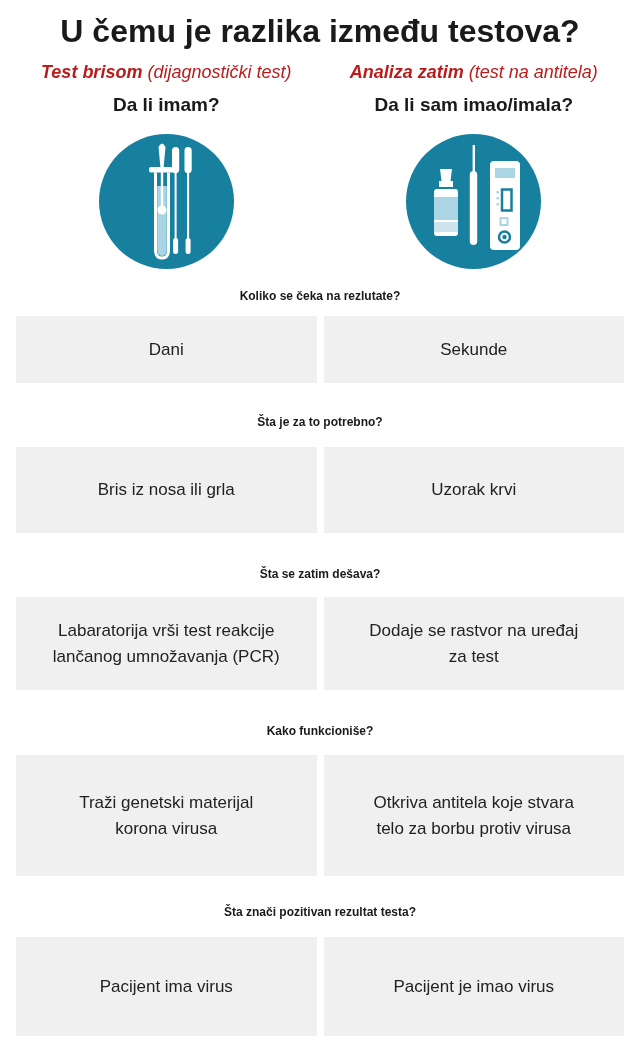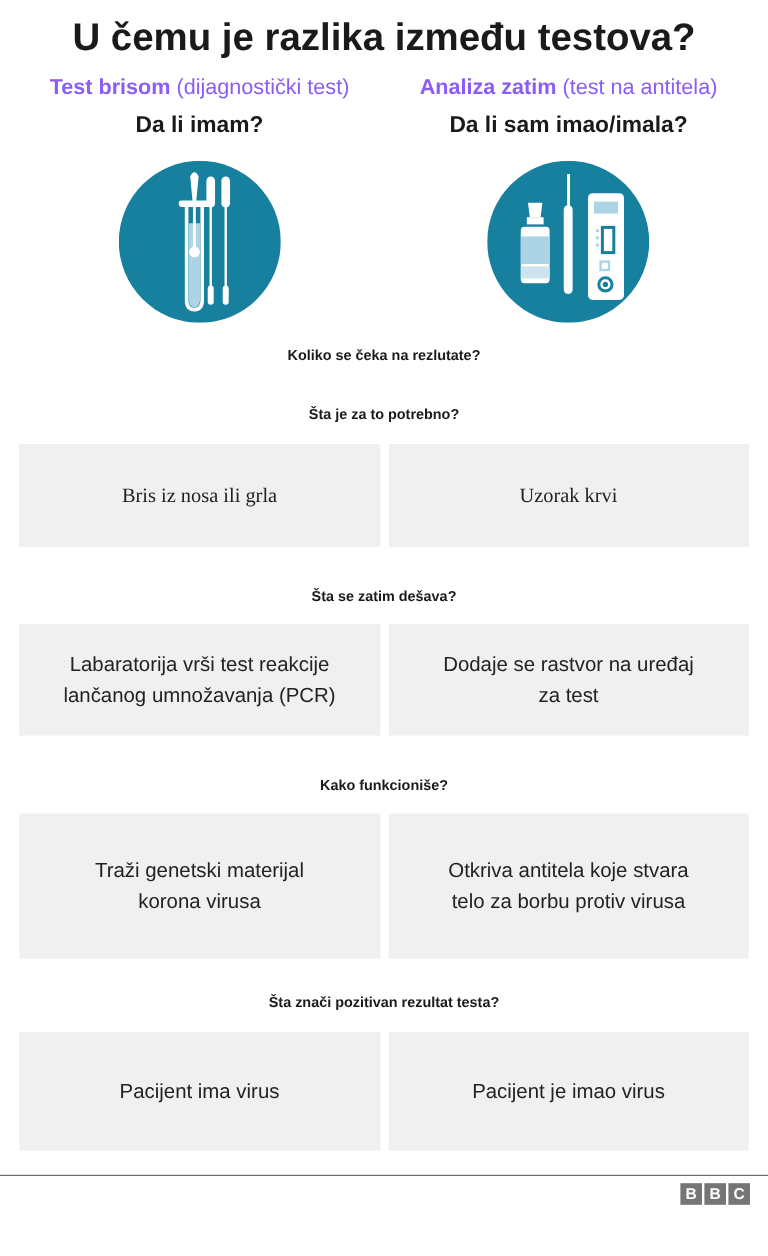--- a/index.html
+++ b/index.html
@@ -6,21 +6,21 @@
   body{
     width:640px;height:1047px;overflow:hidden;background:#ffffff;
     font-family:"Liberation Sans",sans-serif;color:#222222;
   }
   .title{
     margin:0;padding-top:16px;text-align:center;
     font-size:32px;line-height:30px;font-weight:bold;color:#1a1a1a;
   }
   .cols{display:flex;margin:0 16px;gap:7px;}
   .col{flex:1;text-align:center;}
-  .header-names{margin-top:16px;font-size:18px;line-height:20px;color:#8b5cf6;}
+  .header-names{margin-top:16px;font-size:18px;line-height:20px;color:#b91c1c;font-style:italic;}
   .header-names .b{font-weight:bold;}
   .questions{margin-top:13px;font-size:19px;line-height:20px;font-weight:bold;color:#1a1a1a;}
   .icons{margin-top:19px;height:135px;}
   .icons .col{display:flex;justify-content:center;}
   .circle-icon{width:135px;height:135px;}
   .sec{
     margin:0;text-align:center;font-size:12px;line-height:20px;
     font-weight:bold;color:#1a1a1a;
   }
   .sec.s0{margin-top:17px;}
@@ -33,21 +33,21 @@
   .boxes.r1{margin-top:15px;}
   .boxes.r2{margin-top:13px;}
   .boxes.r3{margin-top:14px;}
   .boxes.r4{margin-top:15px;}
   .box{
     background:#f0f0f1;display:flex;align-items:center;justify-content:center;
     font-size:17px;line-height:26px;color:#222222;text-align:center;
     white-space:pre-line;padding:0 18px;box-sizing:border-box;
   }
   .r0 .box{height:67px;}
-  .r1 .box{height:86px;font-family:Liberation Serif, serif;}
+  .r1 .box{height:86px;}
   .r2 .box{height:93px;}
   .r3 .box{height:121px;}
   .r4 .box{height:99px;}
   .divider{
     margin:20px 0 0;border:none;border-top:1px solid #6e6e6e;height:0;
   }
   .footer{
     margin-top:6px;display:flex;justify-content:flex-end;gap:2px;padding-right:15px;
   }
   .bbc-block{
@@ -118,20 +118,24 @@
         <rect x="90.5" y="69" width="2.5" height="2.5" fill="#ABD4E4"></rect>
         <rect x="96" y="55.5" width="9.5" height="21" fill="#ffffff" stroke="#17809F" stroke-width="2.5"></rect>
         <rect x="94.5" y="84" width="7" height="7" fill="#ffffff" stroke="#ABD4E4" stroke-width="2"></rect>
         <circle cx="98.5" cy="103" r="5.5" fill="#ffffff" stroke="#17809F" stroke-width="2.5"></circle>
         <circle cx="98.5" cy="103" r="2.2" fill="#17809F"></circle>
       </svg>
     </div>
   </div>
 
   <h2 class="sec s0">Koliko se čeka na rezlutate?</h2>
+  <div class="cols boxes r0">
+    <div class="col box">Dani</div>
+    <div class="col box">Sekunde</div>
+  </div>
 
   <h2 class="sec s1">Šta je za to potrebno?</h2>
   <div class="cols boxes r1">
     <div class="col box">Bris iz nosa ili grla</div>
     <div class="col box">Uzorak krvi</div>
   </div>
 
   <h2 class="sec s2">Šta se zatim dešava?</h2>
   <div class="cols boxes r2">
     <div class="col box">Labaratorija vrši test reakcije

